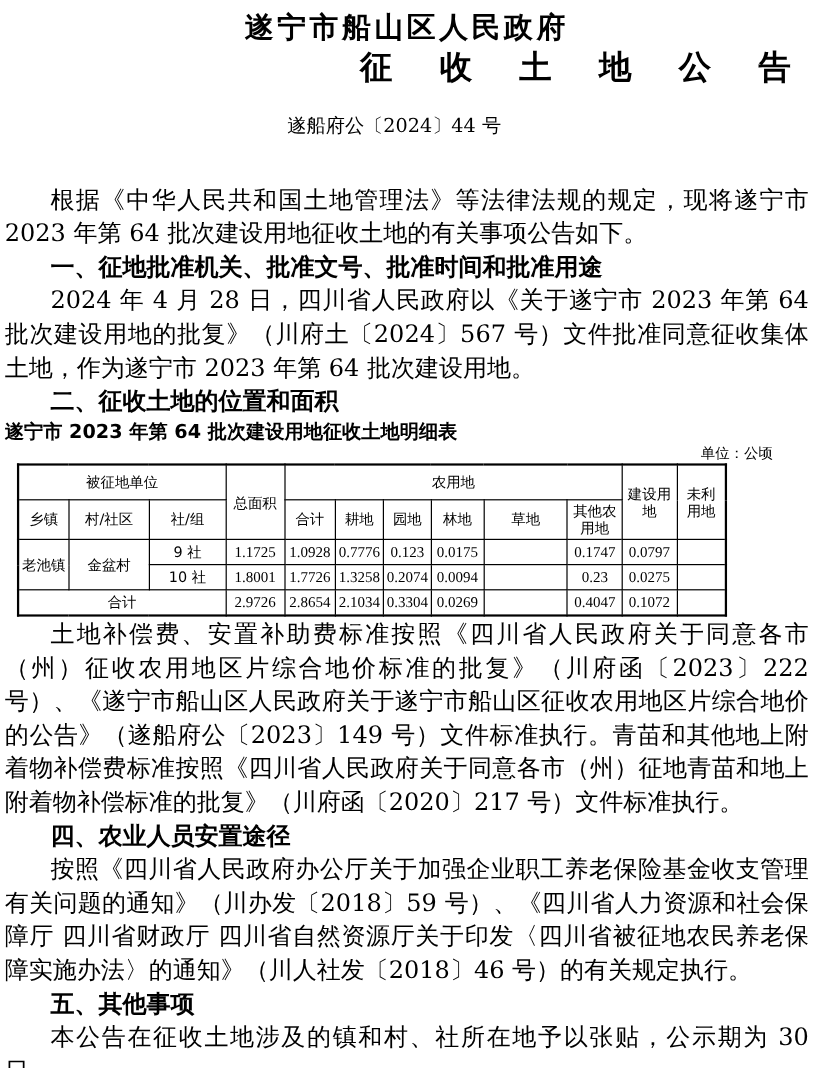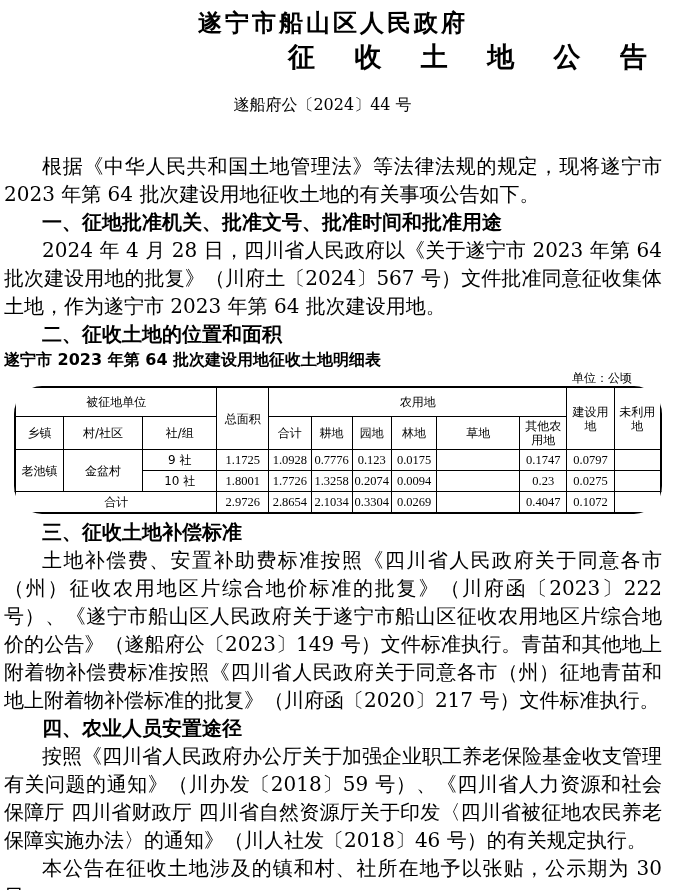--- a/index.html
+++ b/index.html
@@ -8,21 +8,21 @@
     height: 890px;
     background: #ffffff;
     color: #000000;
     font-family: "DejaVu Sans", sans-serif;
     overflow: hidden;
   }
   .page {
     box-sizing: border-box;
     width: 680px;
     height: 890px;
-    padding: 8px 18px 0 4px;
+    padding: 8px 6px 0 4px;
   }
   .title1 {
     text-align: center;
     font-family: "DejaVu Serif", serif;
     font-weight: bold;
     font-size: 24px;
     line-height: 30px;
     letter-spacing: 3px;
   }
   .title2 {
@@ -60,23 +60,22 @@
   }
   .unit-note {
     text-align: right;
     font-size: 12px;
     line-height: 15px;
     padding-right: 30px;
     margin-top: 1px;
   }
   .table-clip {
     margin-left: 10px;
-    width: 648px;
+    width: 592px;
     overflow: hidden;
-    border-radius: 28px;
   }
   table.land {
     border-collapse: collapse;
     border: 2px solid #000;
     font-size: 12px;
   }
   table.land th, table.land td {
     border: 1px solid #000;
     padding: 1px 2px;
     text-align: center;
@@ -185,21 +184,21 @@
         <td class="num">0.0269</td>
         <td class="num"></td>
         <td class="num">0.4047</td>
         <td class="num">0.1072</td>
         <td class="num"></td>
       </tr>
     </tbody>
       </table>
   </div>
 
-  <p class="sec-heading after-table">三、征收土地补偿标准</p>
   <p class="para">土地补偿费、安置补助费标准按照《四川省人民政府关于同意各市（州）征收农用地区片综合地价标准的批复》（川府函〔2023〕222 号）、《遂宁市船山区人民政府关于遂宁市船山区征收农用地区片综合地价的公告》（遂船府公〔2023〕149 号）文件标准执行。青苗和其他地上附着物补偿费标准按照《四川省人民政府关于同意各市（州）征地青苗和地上附着物补偿标准的批复》（川府函〔2020〕217 号）文件标准执行。</p>
 
   <p class="sec-heading">四、农业人员安置途径</p>
   <p class="para">按照《四川省人民政府办公厅关于加强企业职工养老保险基金收支管理有关问题的通知》（川办发〔2018〕59 号）、《四川省人力资源和社会保障厅 四川省财政厅 四川省自然资源厅关于印发〈四川省被征地农民养老保障实施办法〉的通知》（川人社发〔2018〕46 号）的有关规定执行。</p>
 
+  <p class="sec-heading">五、其他事项</p>
   <p class="para">本公告在征收土地涉及的镇和村、社所在地予以张贴，公示期为 30 日。</p>
 
 </div>
 
 </body></html>

